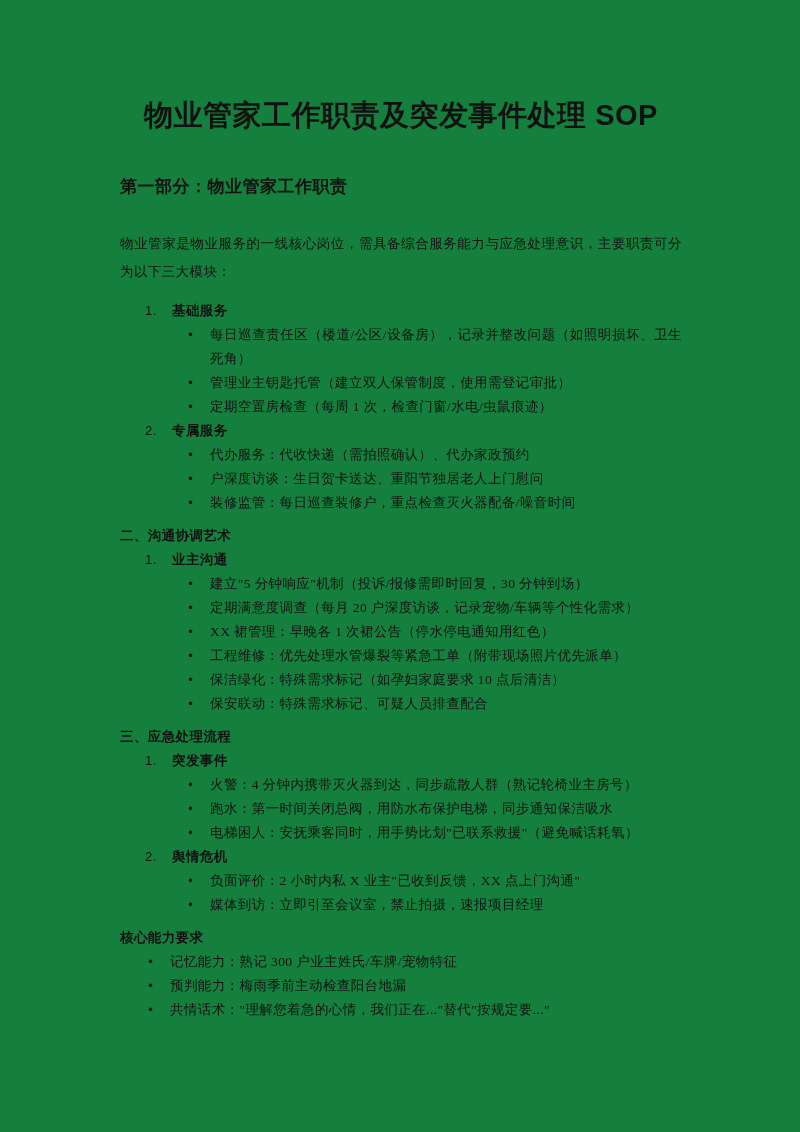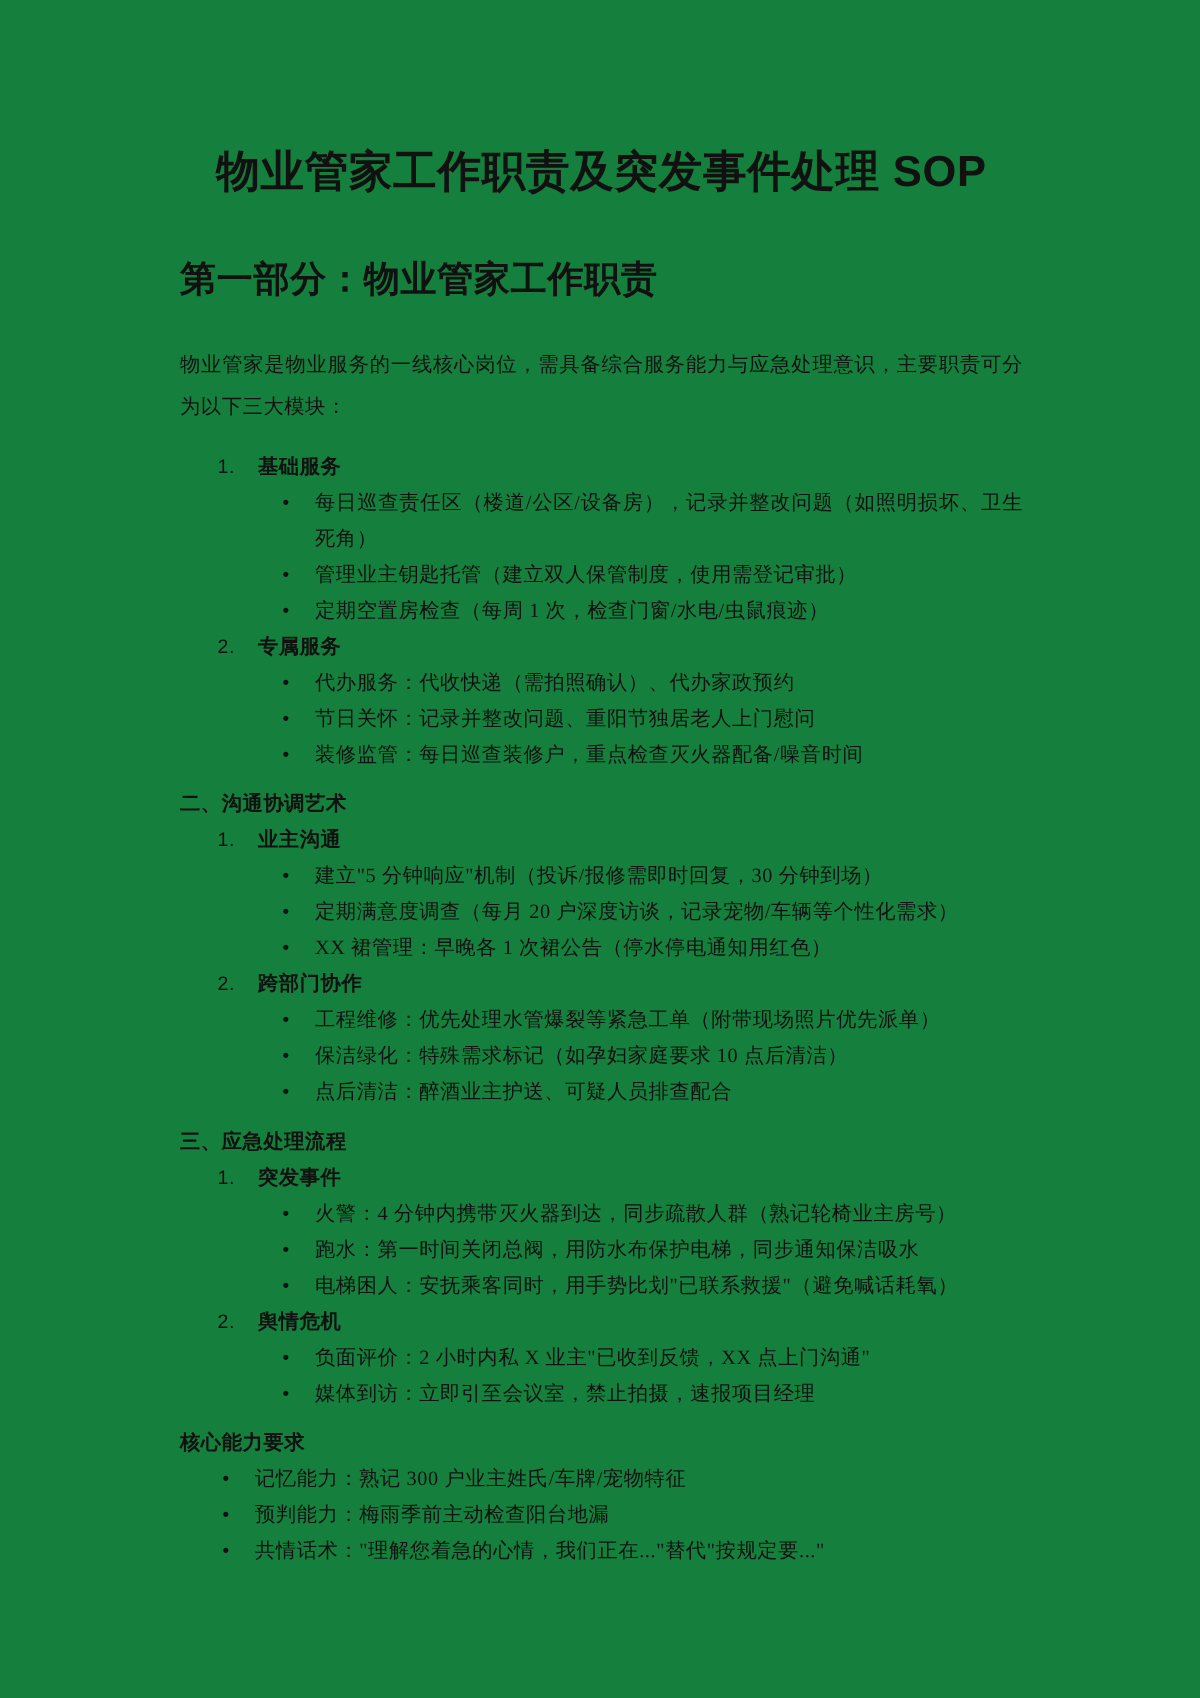--- a/index.html
+++ b/index.html
@@ -23,21 +23,21 @@
     font-weight: 700;
     font-size: 29px;
     line-height: 39px;
     text-align: center;
     margin: 0 0 38px 0;
     letter-spacing: 0.5px;
   }
   .part-heading {
     font-family: "Liberation Sans", "DejaVu Sans", sans-serif;
     font-weight: 700;
-    font-size: 24px;
+    font-size: 17px;
     line-height: 28px;
     margin: 12px 0 30px 0;
     letter-spacing: 0.5px;
   }
   .intro {
     font-size: 13.5px;
     line-height: 28px;
     margin: 0 0 12px 0;
     letter-spacing: 0.4px;
     text-align: justify;
@@ -113,21 +113,21 @@
 
     <div class="sub-line">
       <span class="sub-num">2.</span><span class="sub-title">专属服务</span>
     </div>
     <div class="bullet level2">
       <span class="bullet-mark">•</span>
       <span>代办服务：代收快递（需拍照确认）、代办家政预约</span>
     </div>
     <div class="bullet level2">
       <span class="bullet-mark">•</span>
-      <span>节日关怀：记录并整改问题、重阳节独居老人上门慰问</span>
+      <span>户深度访谈：生日贺卡送达、重阳节独居老人上门慰问</span>
     </div>
     <div class="bullet level2">
       <span class="bullet-mark">•</span>
       <span>装修监管：每日巡查装修户，重点检查灭火器配备/噪音时间</span>
     </div>
   </div>
 
   <div class="section">
     <div class="sec-heading">二、沟通协调艺术</div>
 
@@ -140,34 +140,31 @@
     </div>
     <div class="bullet level2">
       <span class="bullet-mark">•</span>
       <span>定期满意度调查（每月 20 户深度访谈，记录宠物/车辆等个性化需求）</span>
     </div>
     <div class="bullet level2">
       <span class="bullet-mark">•</span>
       <span>XX 裙管理：早晚各 1 次裙公告（停水停电通知用红色）</span>
     </div>
 
-    <div class="sub-line">
-      <span class="sub-num">2.</span><span class="sub-title">跨部门协作</span>
-    </div>
     <div class="bullet level2">
       <span class="bullet-mark">•</span>
       <span>工程维修：优先处理水管爆裂等紧急工单（附带现场照片优先派单）</span>
     </div>
     <div class="bullet level2">
       <span class="bullet-mark">•</span>
       <span>保洁绿化：特殊需求标记（如孕妇家庭要求 10 点后清洁）</span>
     </div>
     <div class="bullet level2">
       <span class="bullet-mark">•</span>
-      <span>点后清洁：醉酒业主护送、可疑人员排查配合</span>
+      <span>保安联动：特殊需求标记、可疑人员排查配合</span>
     </div>
   </div>
 
   <div class="section">
     <div class="sec-heading">三、应急处理流程</div>
 
     <div class="sub-line">
       <span class="sub-num">1.</span><span class="sub-title">突发事件</span>
     </div>
     <div class="bullet level2">

